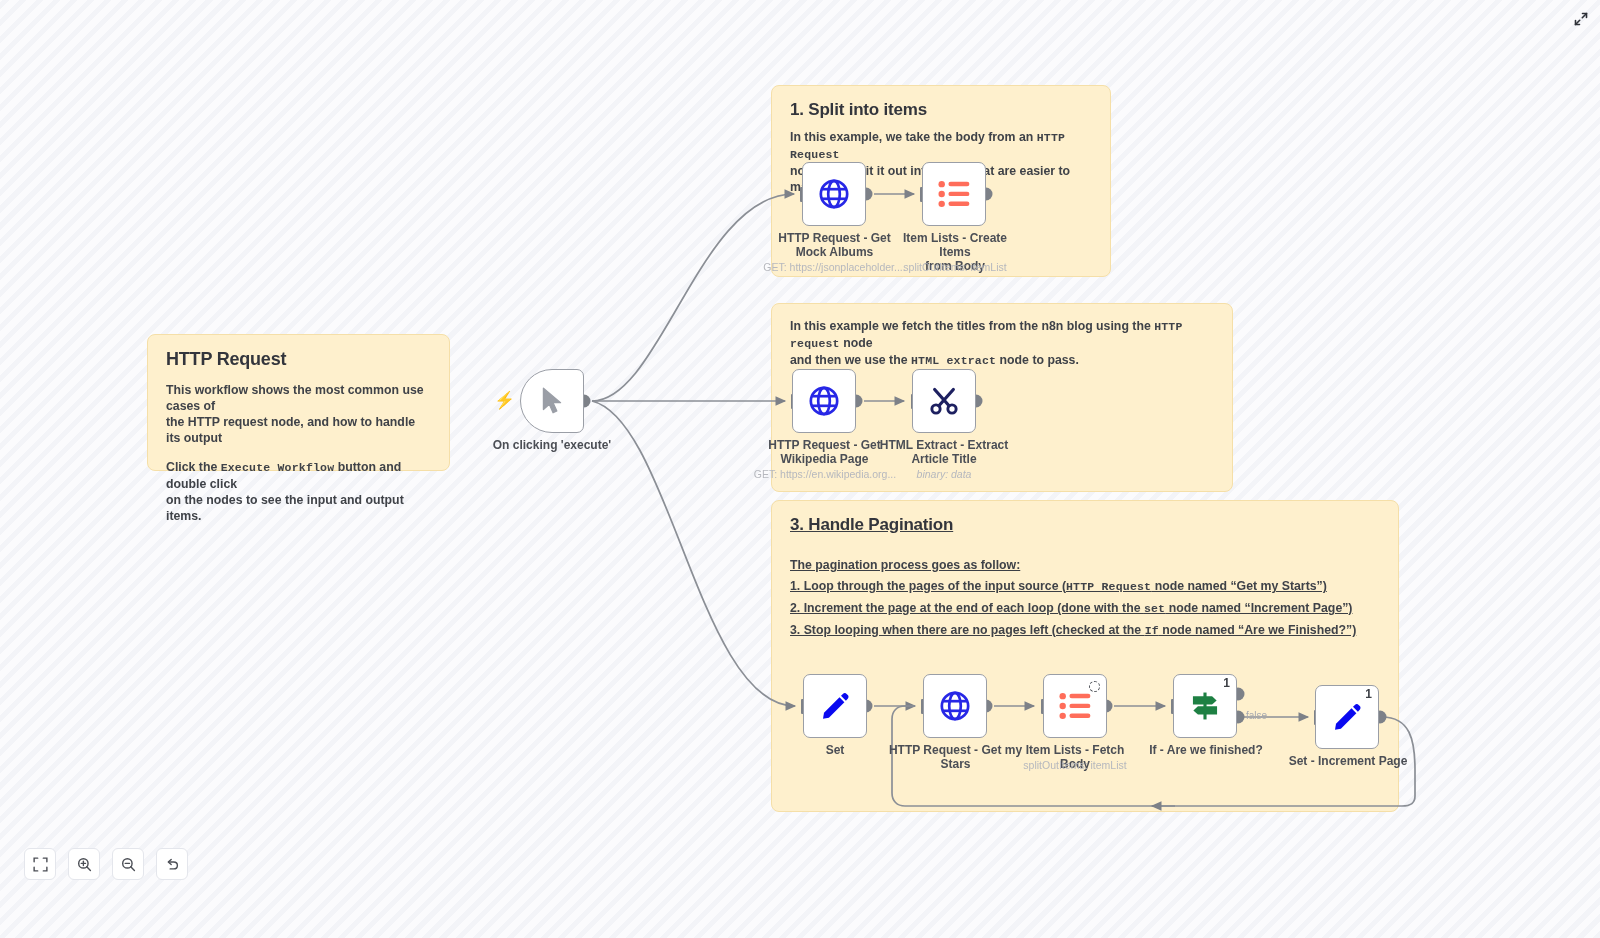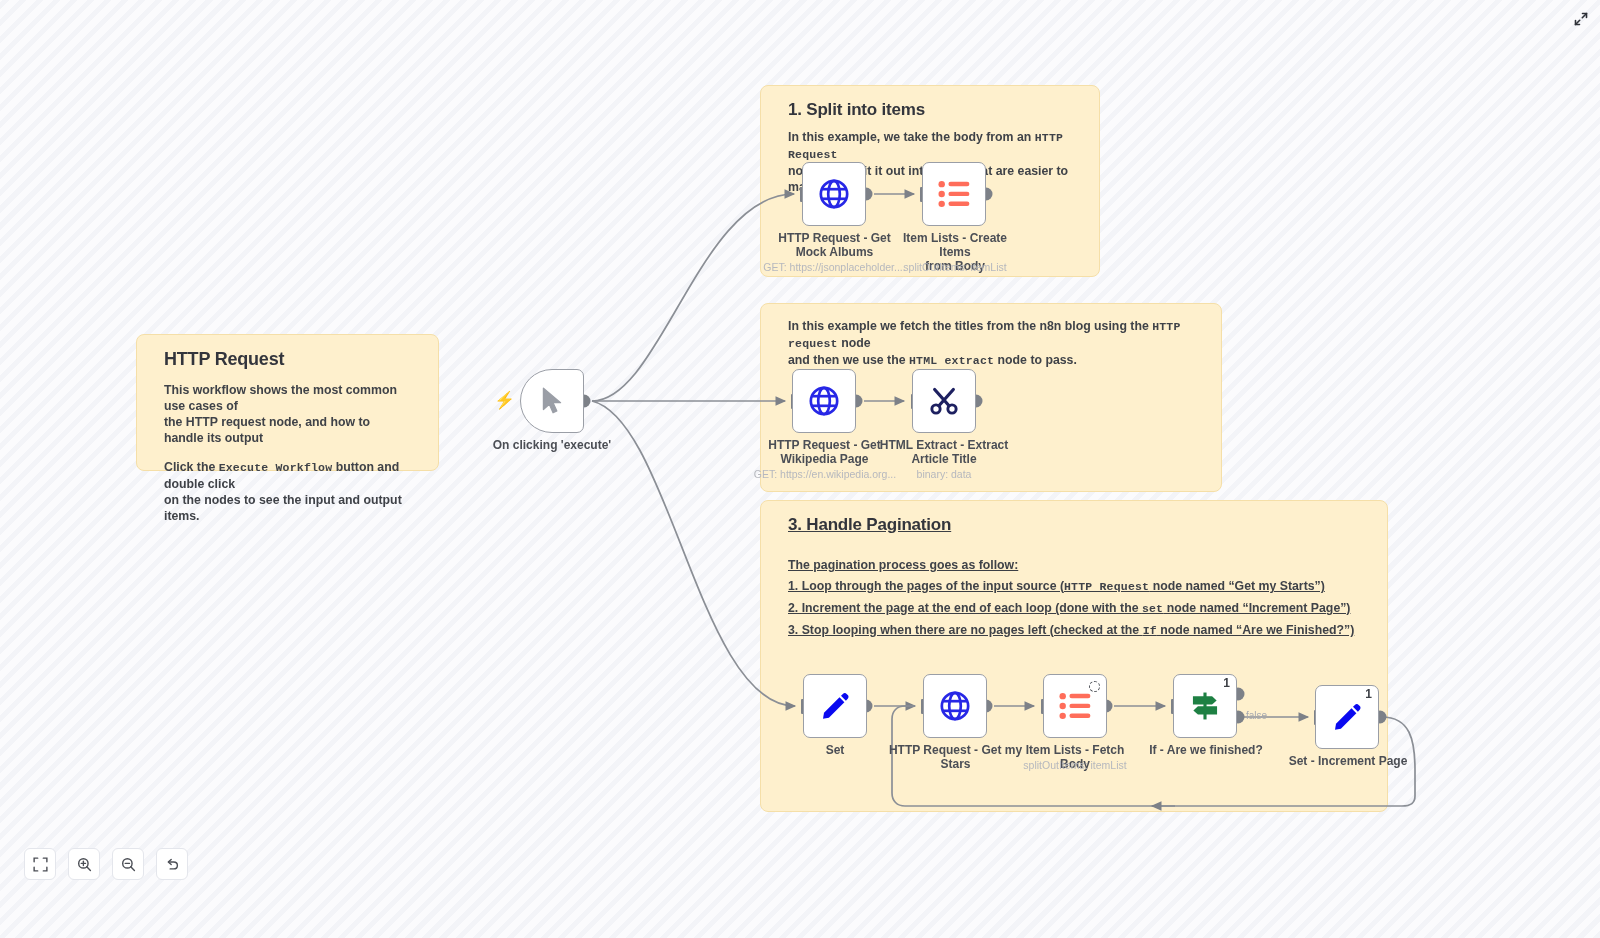--- a/index.html
+++ b/index.html
@@ -20,22 +20,23 @@
 
   
   #canvas { position: absolute; inset: 0; }
 
   
   .sticky {
     position: absolute;
     background: #FEF0CD;
     border: 1px solid #F5DFA8;
     border-radius: 8px;
-    padding: 14px 27px;
+    padding: 14px 18px;
     color: #3c3f45;
+    margin-left: 11px;
   }
   .sticky h2 {
     font-size: 17px;
     font-weight: 700;
     letter-spacing: -0.2px;
     color: #33353c;
     margin-bottom: 9px;
   }
   .sticky p {
     font-size: 12.3px;
@@ -291,21 +292,21 @@
   <div class="node" style="left:912px; top:369px;">
     <svg width="32" height="32" viewBox="0 0 24 24">
       <circle cx="6" cy="18" r="3.1" fill="none" stroke="#1d2060" stroke-width="2.2"></circle>
       <circle cx="18" cy="18" r="3.1" fill="none" stroke="#1d2060" stroke-width="2.2"></circle>
       <line x1="8.2" y1="15.6" x2="19" y2="3.4" stroke="#1d2060" stroke-width="2.4" stroke-linecap="round"></line>
       <line x1="15.8" y1="15.6" x2="5" y2="3.4" stroke="#1d2060" stroke-width="2.4" stroke-linecap="round"></line>
     </svg>
   </div>
   <div class="node-label" style="left:878px; top:438px; width:132px;">HTML Extract - Extract
 Article Title</div>
-  <div class="node-sublabel" style="left:880px; top:468px; width:128px;">binary: data</div>
+  <div class="node-sublabel" style="left:880px; top:468px; width:128px;font-style:italic;">binary: data</div>
 
   <div class="node" style="left:803px; top:674px;">
     <svg width="30" height="30" viewBox="0 0 24 24">
       <path d="M3.2 17.4 L15.6 5 L19.5 8.9 L7.1 21.3 L2.4 22.2 Z" fill="#0a09f0"></path>
       <path d="M16.8 3.8 L18.3 2.3 C19.2 1.4 20.5 1.4 21.3 2.3 L22.2 3.2
                C23 4 23 5.3 22.2 6.2 L20.7 7.7 Z" fill="#0a09f0"></path>
     </svg>
   </div>
   <div class="node-label" style="left:790px; top:743px; width:90px;">Set</div>
 

